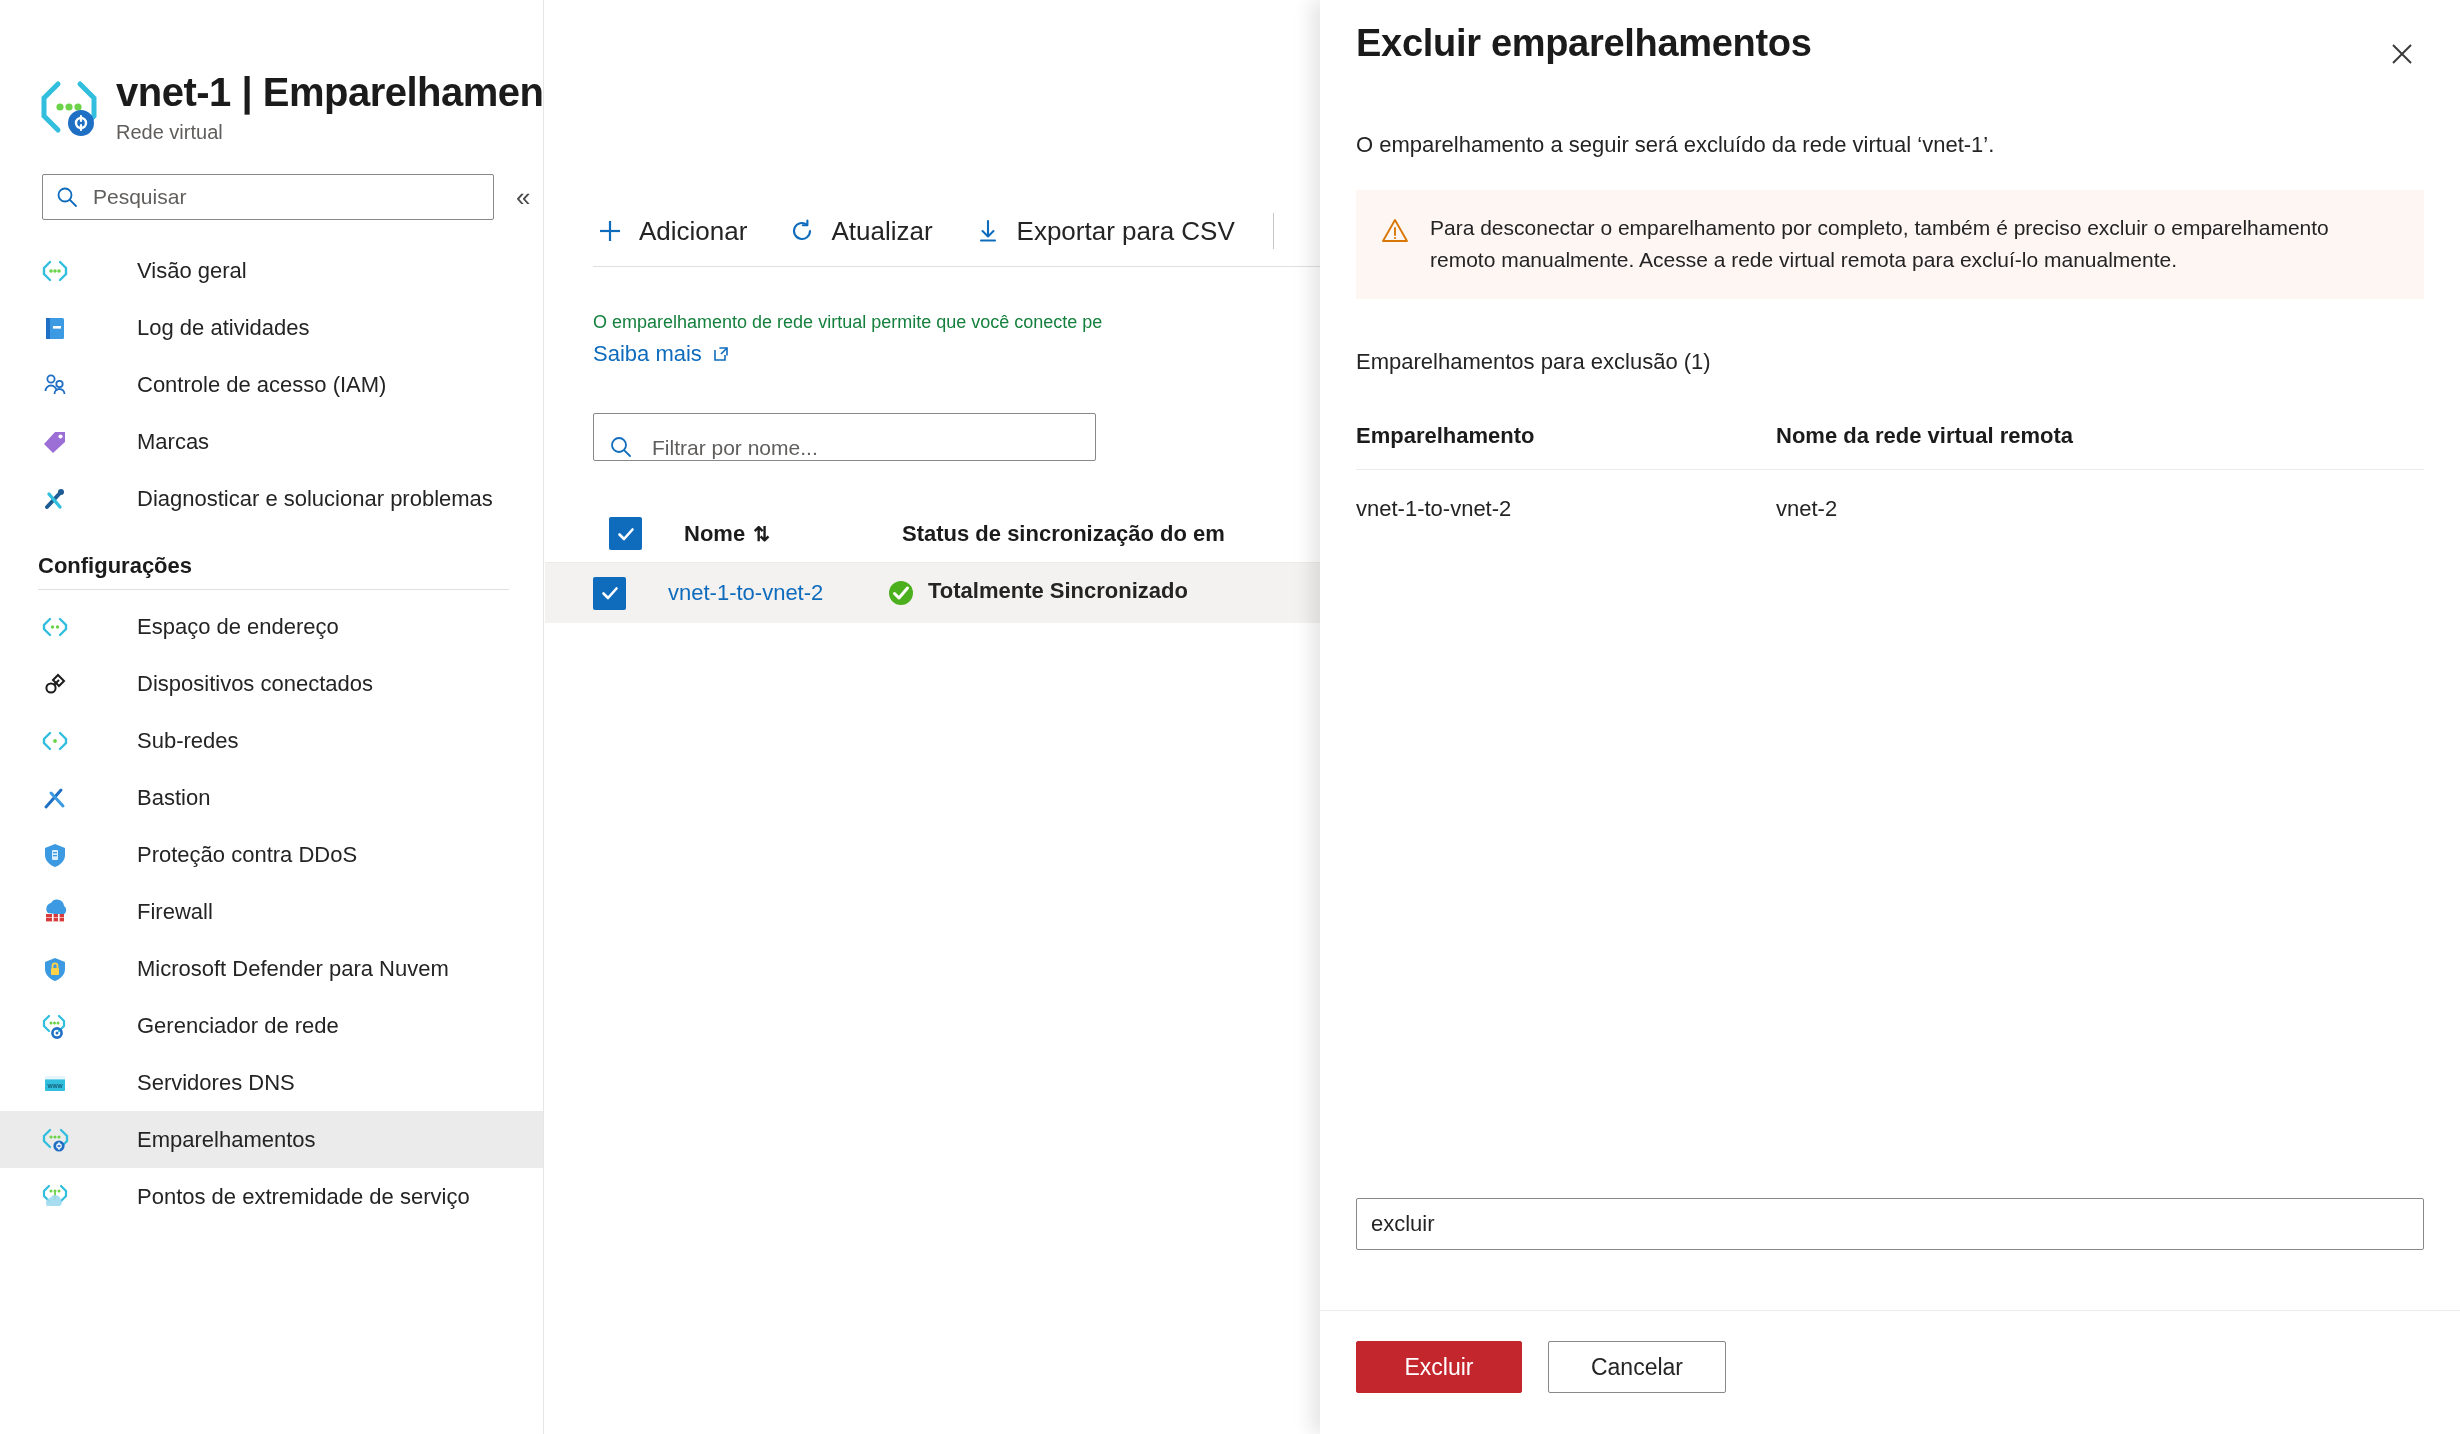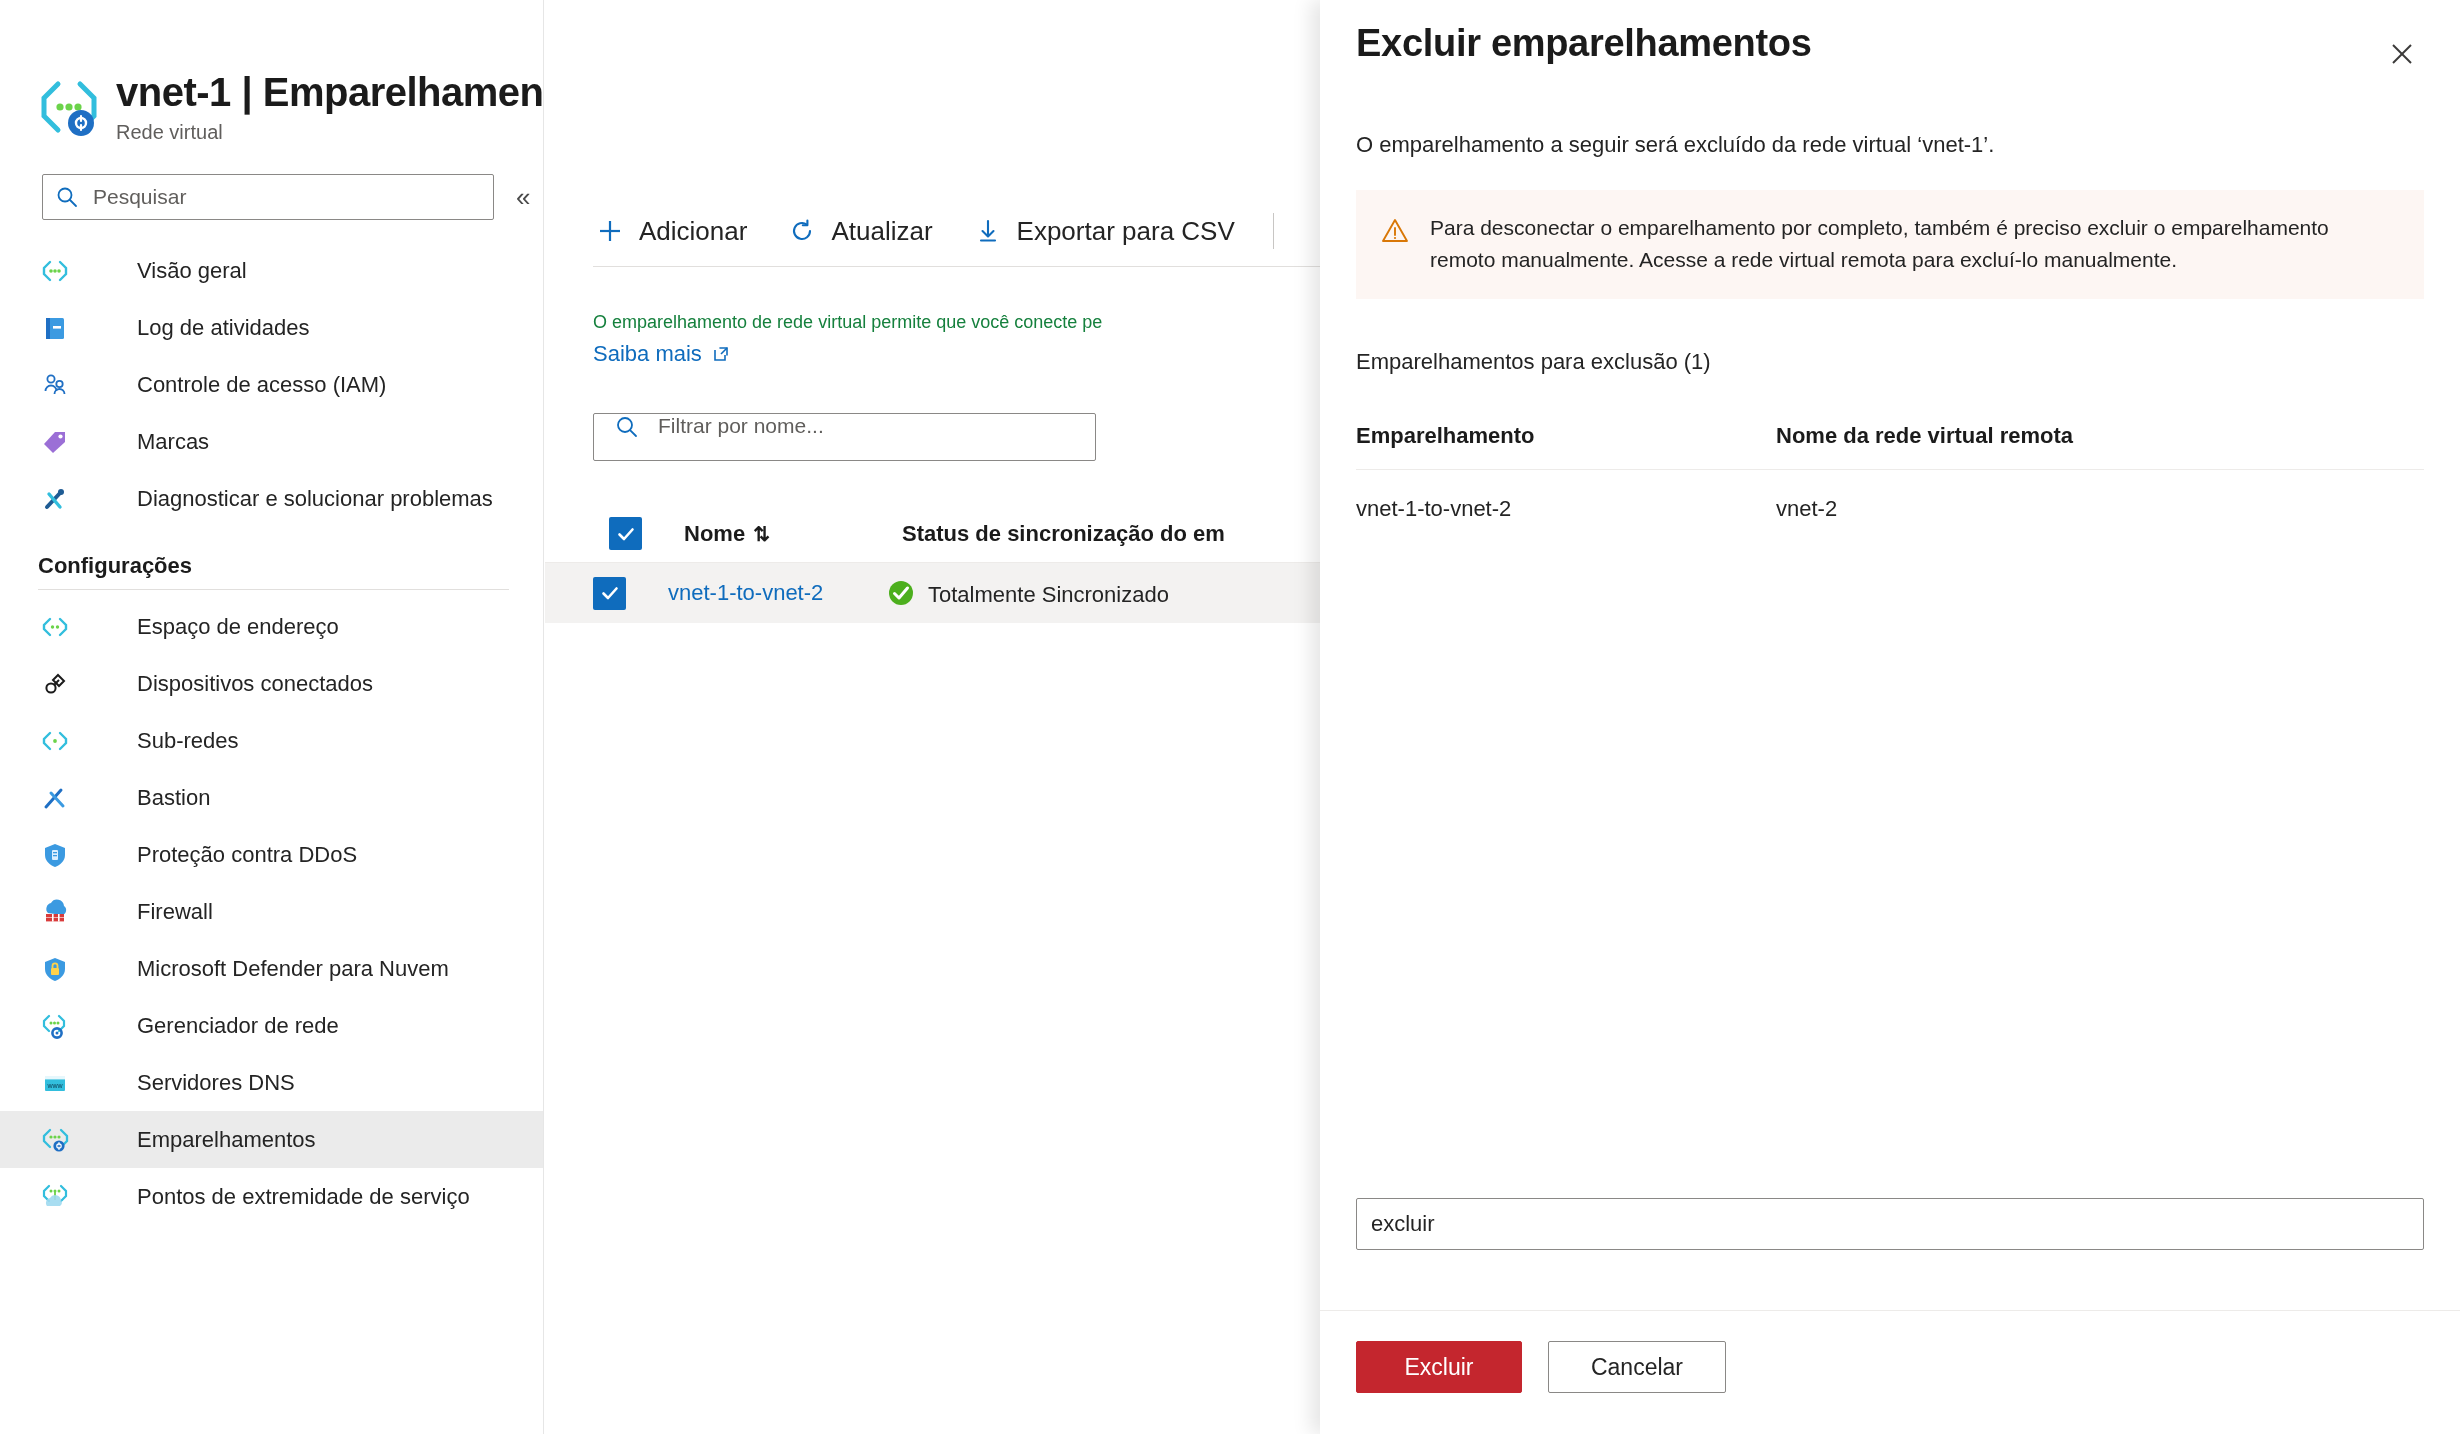--- a/index.html
+++ b/index.html
@@ -85,21 +85,21 @@
     margin: 6px 0 0 48px;
     font-size: 22px; color: #0f6cbd; cursor: pointer;
     display: inline-flex; align-items: center;
   }
   #learn-more .ext { margin-left: 9px; }
 
   #filter-box {
     margin: 46px 0 0 48px;
     width: 503px; height: 48px;
     border: 1px solid #8a8886; border-radius: 2px;
-    display: flex; align-items: flex-start; padding: 0 20px;
+    display: flex; align-items: flex-end; padding: 0 14px;
   }
   #filter-box .mag { margin-right: 18px; }
   #filter-box span.ph { font-size: 21px; color: #605e5c; }
 
   #peer-table { margin: 44px 0 0 0; }
   .ptbl-head {
     display: flex; align-items: center; height: 58px;
     padding-left: 64px; border-bottom: 1px solid #edebe9;
   }
   .ptbl-row {
@@ -109,21 +109,21 @@
   .chk {
     width: 33px; height: 33px; flex: none;
     background: #0f6cbd; border-radius: 2px;
     display: flex; align-items: center; justify-content: center;
   }
   .chk svg { display: block; }
   .col-name { width: 218px; margin-left: 42px; }
   .th { font-size: 22px; font-weight: 700; color: #1b1b1b; white-space: nowrap; }
   .td { font-size: 22px; color: #0f6cbd; white-space: nowrap; }
   .sort-ico { margin-left: 8px; font-size: 20px; }
-  .col-status { display: flex; align-items: flex-end; white-space: nowrap; }
+  .col-status { display: flex; align-items: flex-start; white-space: nowrap; font-weight: bold; }
   .status-ico { width: 30px; height: 30px; margin-right: 12px; flex: none; }
   .status-txt { font-size: 22px; color: #242424; white-space: nowrap; }
 
   
   #panel {
     position: absolute; right: 0; top: 0;
     width: 1140px; height: 1434px;
     background: #ffffff;
     box-shadow: -9px 0 18px rgba(0,0,0,0.10);
     overflow: hidden;

